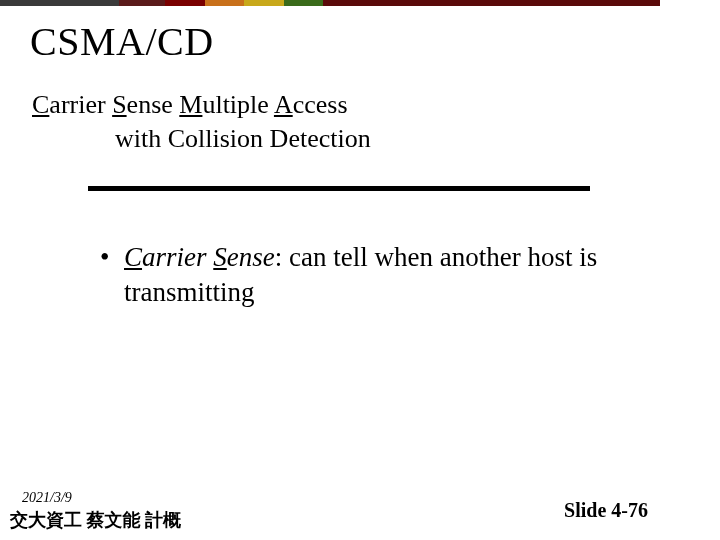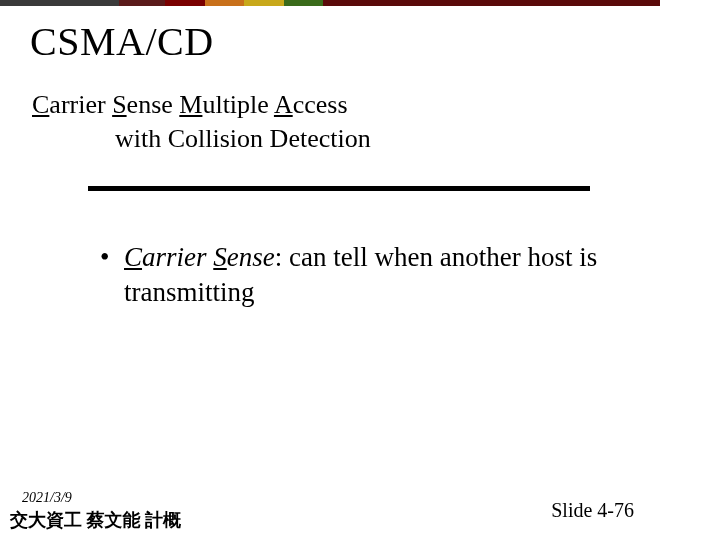--- a/index.html
+++ b/index.html
@@ -21,21 +21,21 @@
   .sub1 .u { text-decoration: underline; }
   .sub2 { position: absolute; top: 124px; left: 115px; font-size: 26px; }
   .rule { position: absolute; top: 186px; left: 88px; width: 502px; height: 5px; background: #000; }
   .bullets { position: absolute; top: 220px; left: 96px; right: 44px; font-size: 27px; line-height: 1.28; margin-top: 20px; }
   .bullets li { list-style: none; position: relative; padding-left: 28px; margin-bottom: 6px; }
   .bullets li::before { content: "•"; position: absolute; left: 4px; top: 0; }
   .bullets .term { font-style: italic; }
   .bullets .u { text-decoration: underline; }
   .date { position: absolute; left: 22px; bottom: 34px; font-size: 14px; font-style: italic; }
   .author { position: absolute; left: 10px; bottom: 8px; font-size: 18px; font-weight: bold; font-family: "Microsoft JhengHei", "PingFang TC", "Times New Roman", sans-serif; }
-  .pager { position: absolute; right: 26px; bottom: 18px; font-size: 20px; }
+  .pager { position: absolute; right: 12px; bottom: 18px; font-size: 20px; font-weight: bold; }
 </style>
 </head>
 <body>
 
 <div class="slide">
   <div class="stripe">
     <div class="sp sp1"></div>
       <div class="sp sp2"></div>
       <div class="sp sp3"></div>
       <div class="sp sp4"></div>

